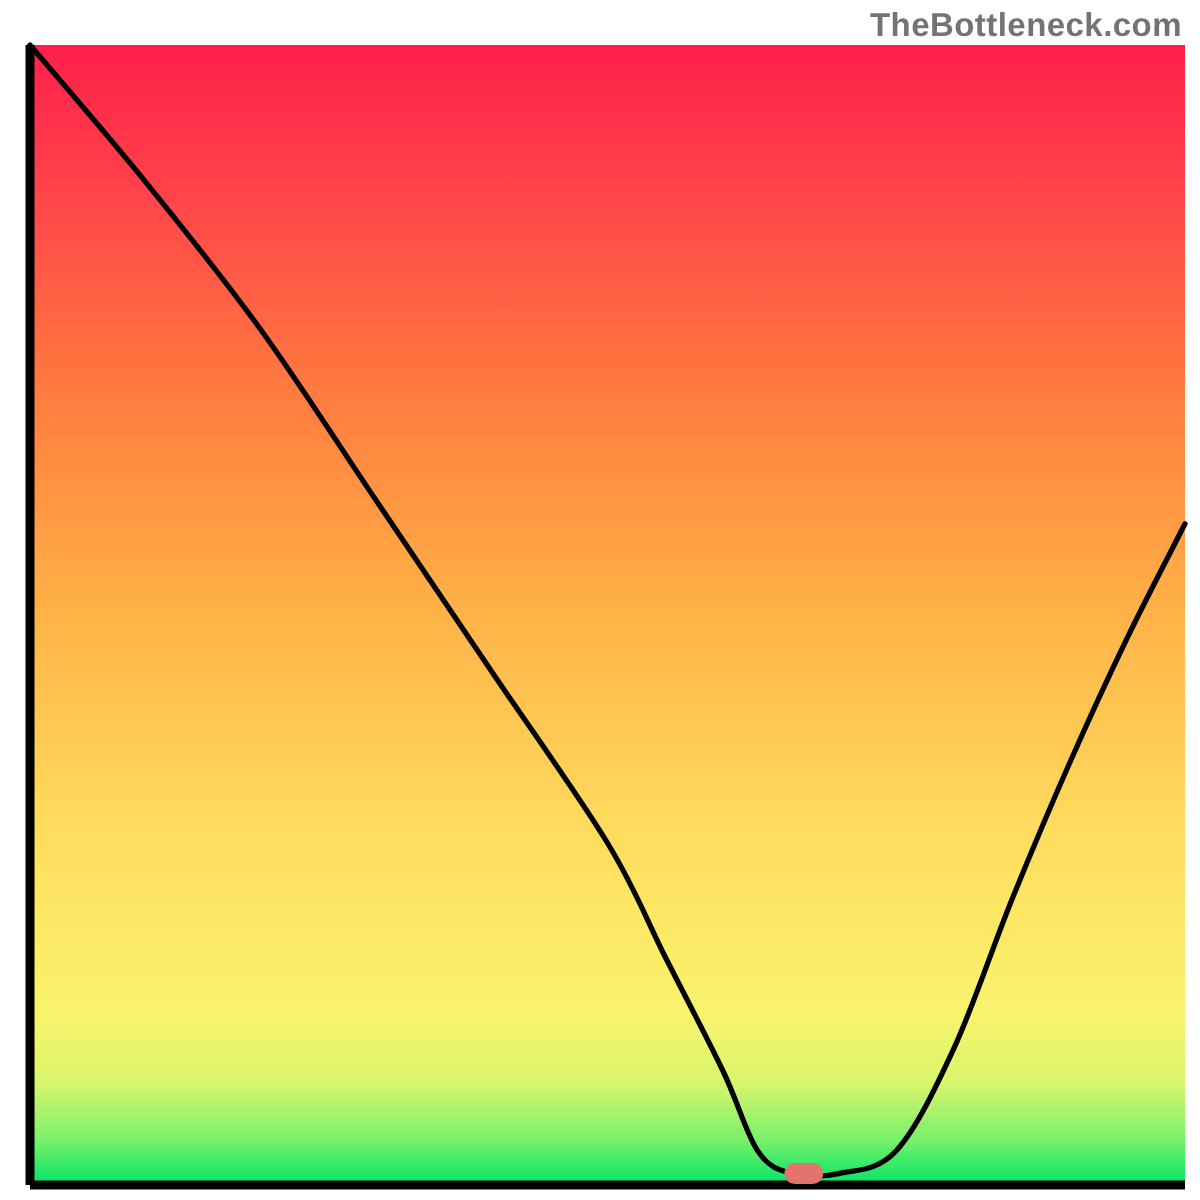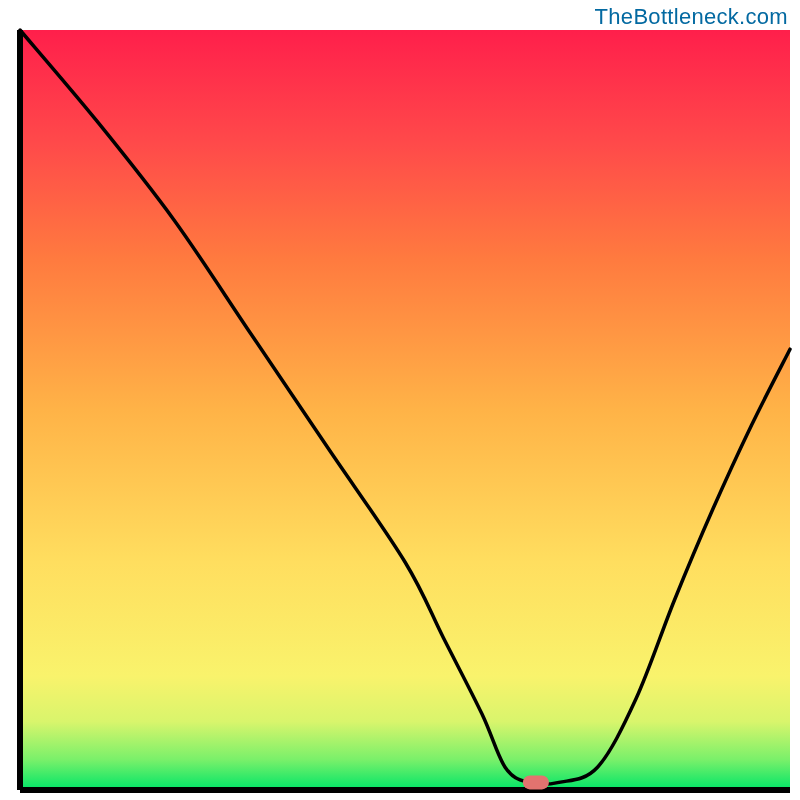--- a/index.html
+++ b/index.html
@@ -9,22 +9,22 @@
     background: #ffffff;
     font-family: Arial, Helvetica, sans-serif;
     position: relative;
     overflow: hidden;
   }
   .watermark {
     position: absolute;
     top: 4px;
     right: 12px;
     font-size: 22px;
-    font-weight: 400;
-    color: #0369a1;
+    font-weight: 700;
+    color: #737373;
     letter-spacing: 0.3px;
   }
   .chart-wrap {
     position: absolute;
     left: 0;
     top: 0;
     width: 800px;
     height: 800px;
   }
   svg { display: block; }

